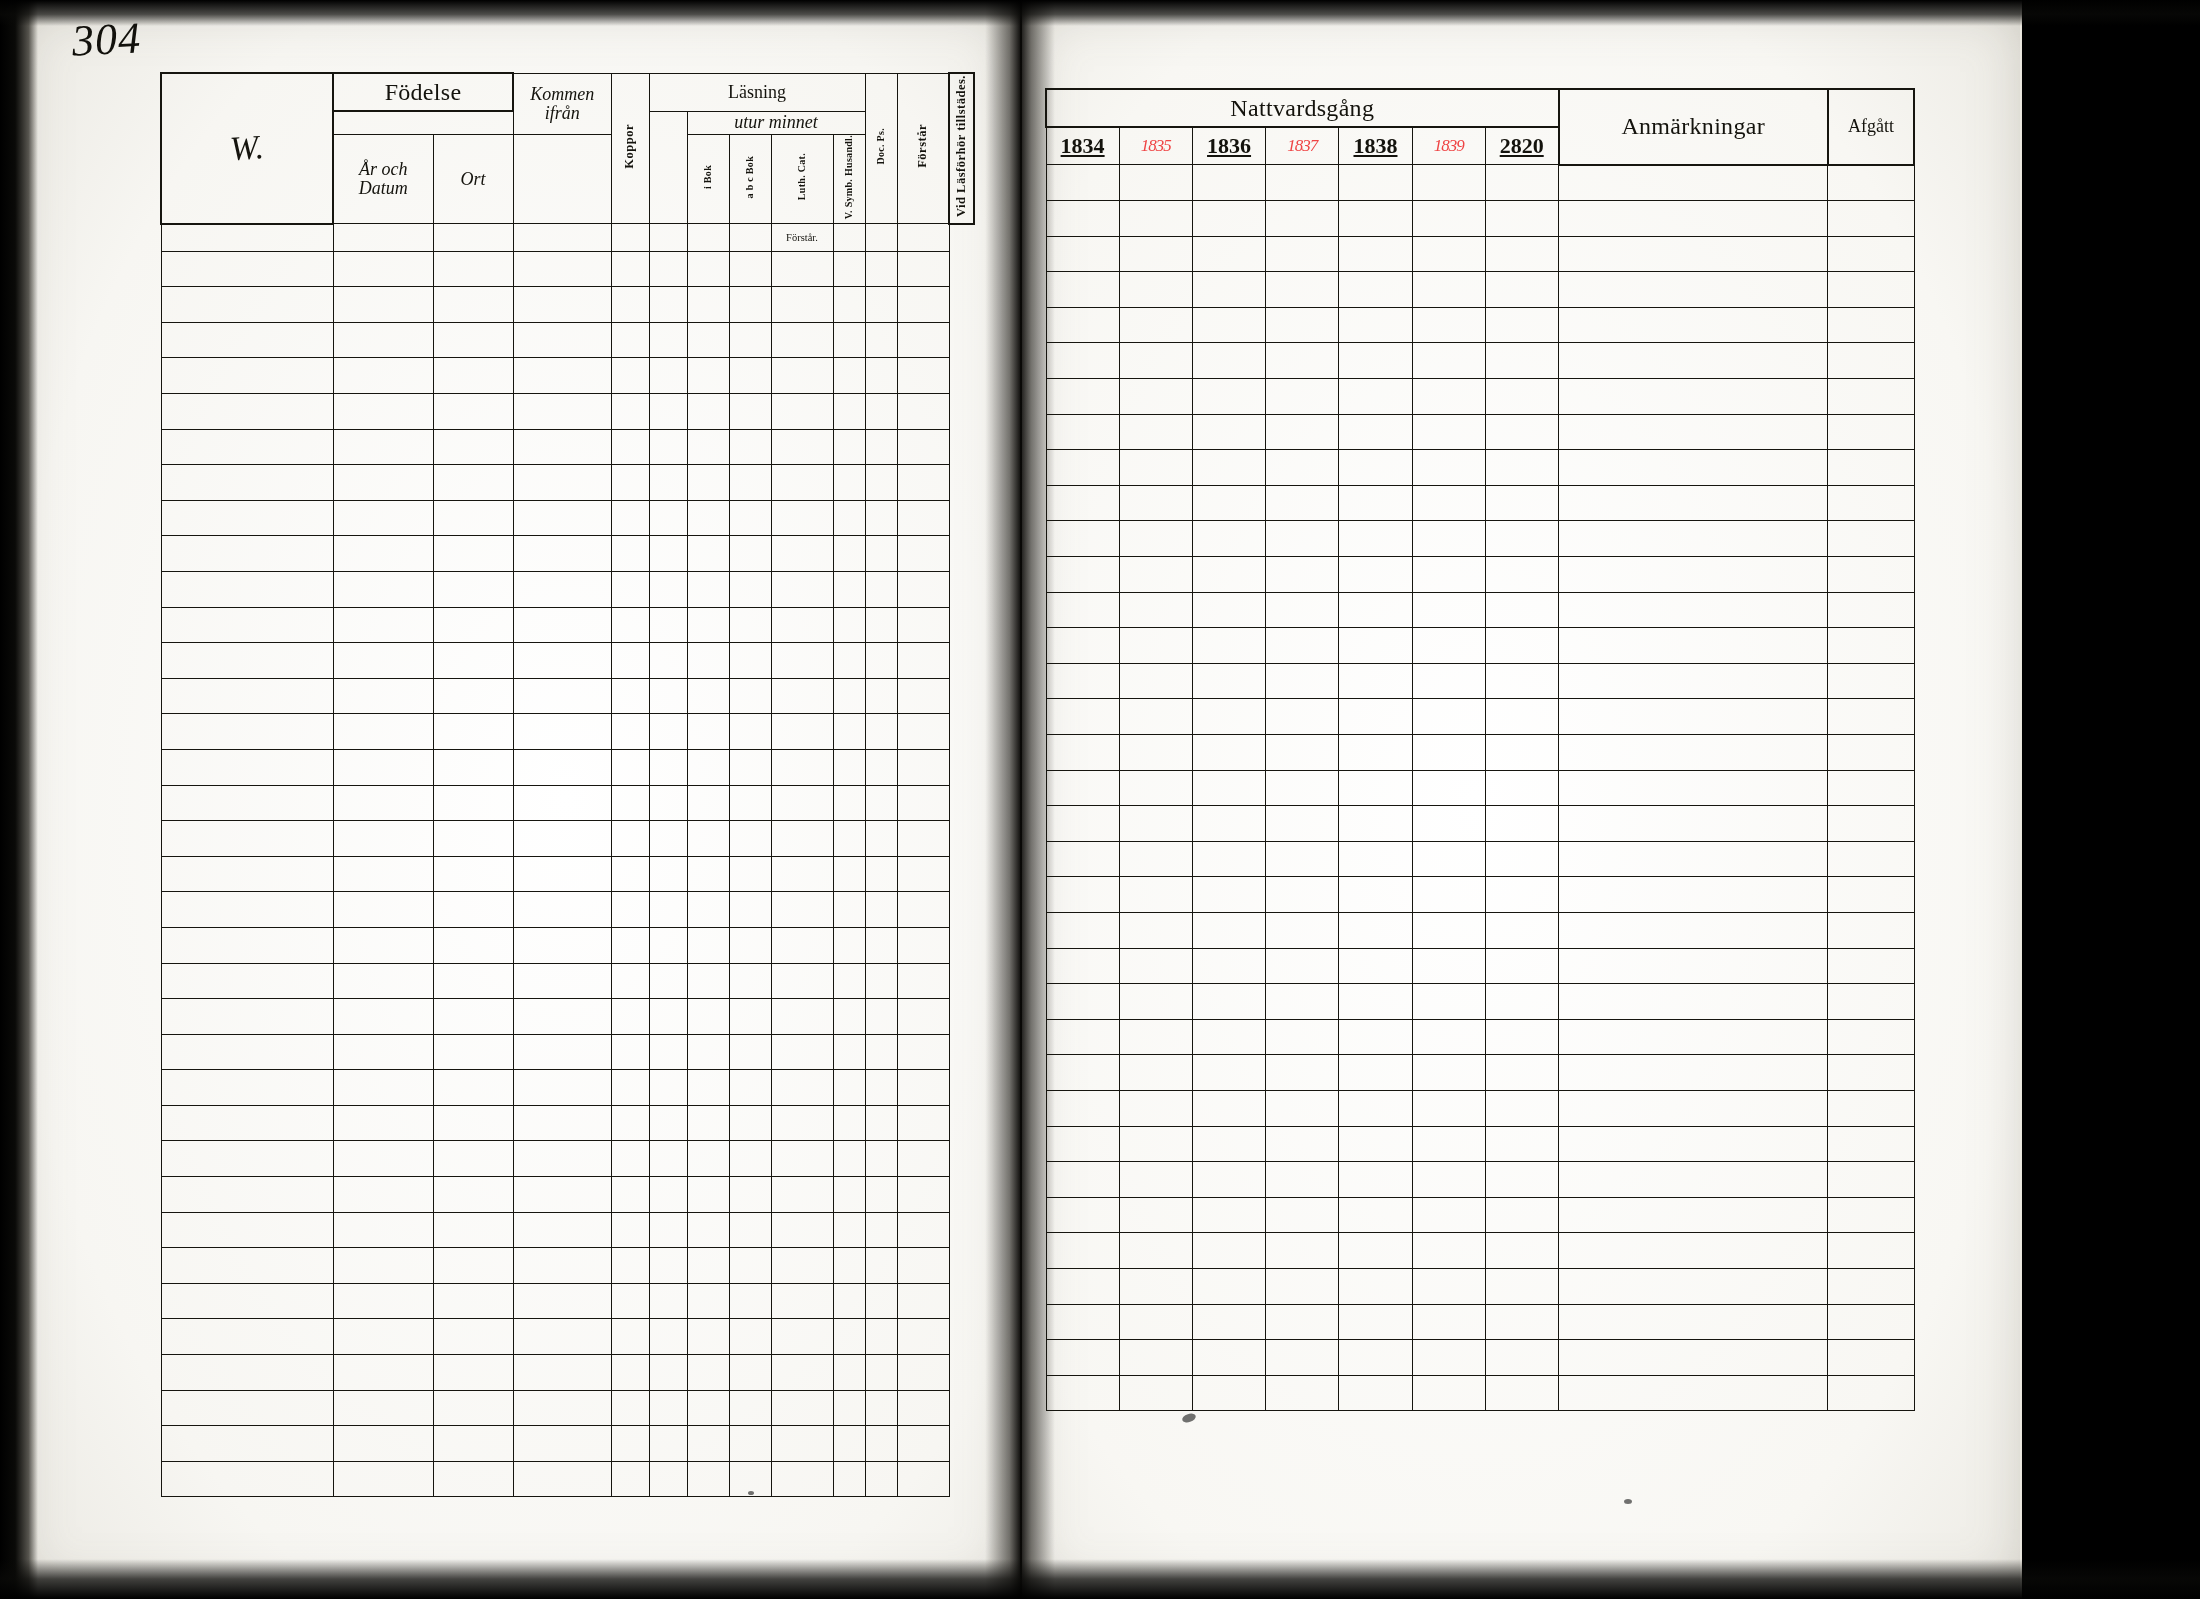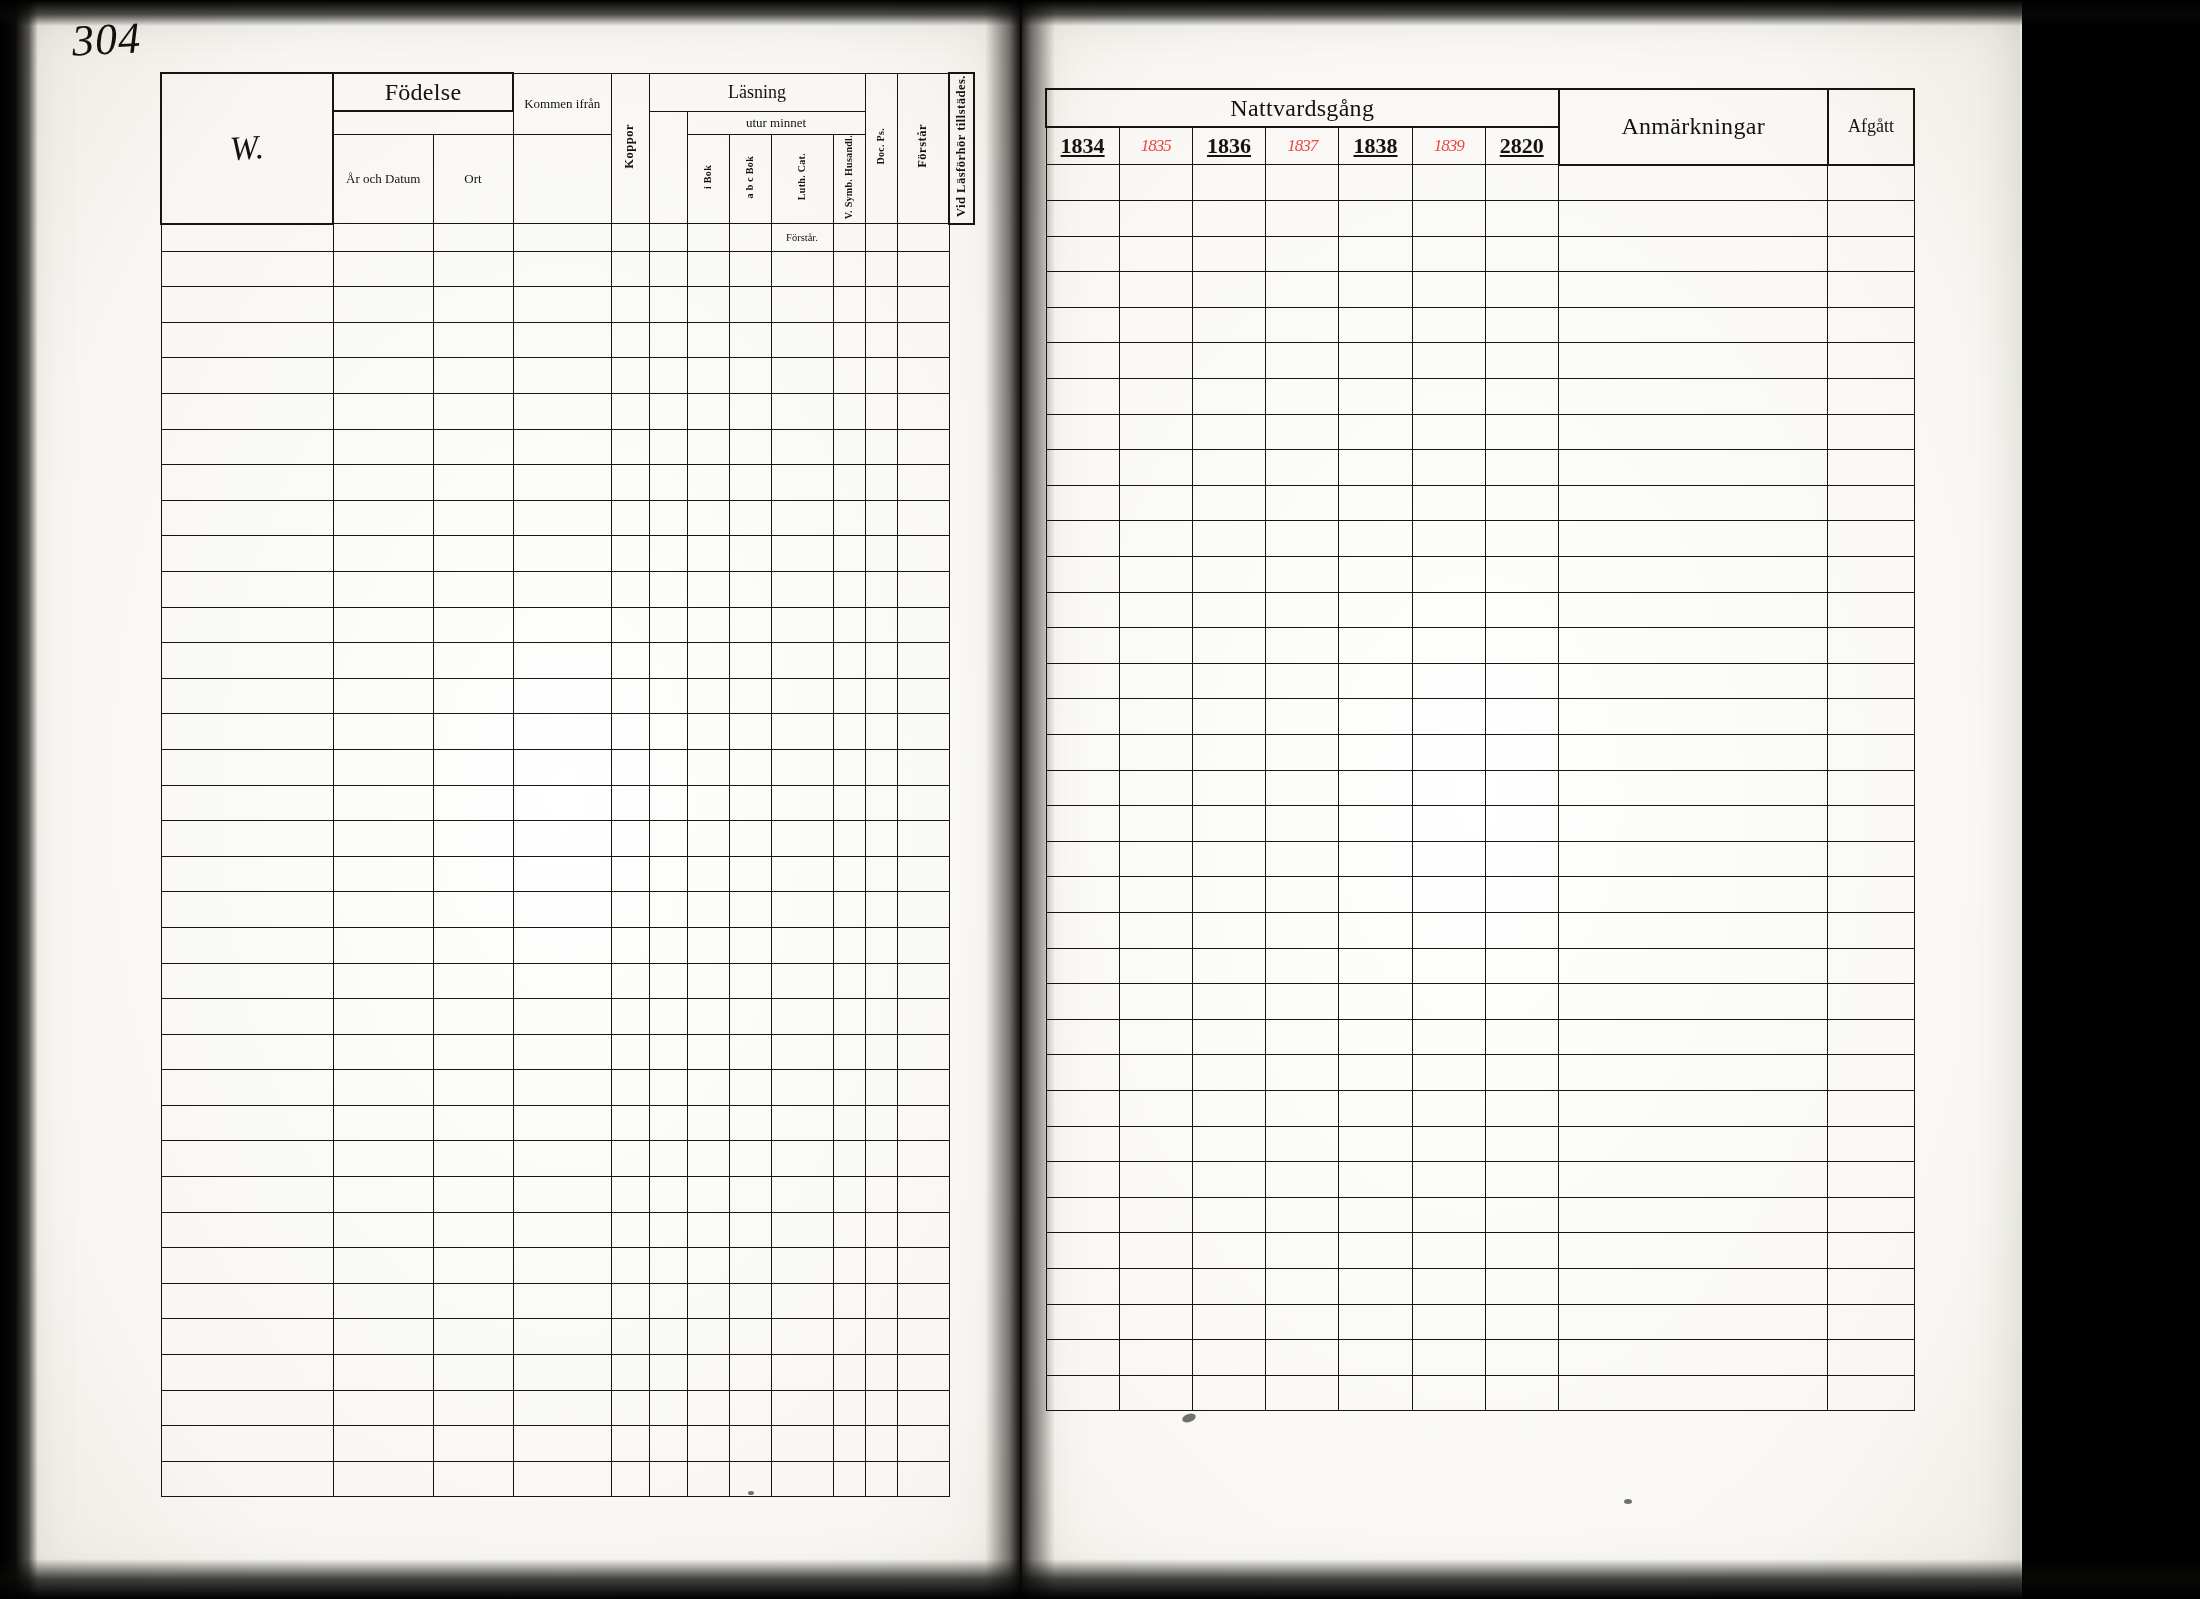--- a/index.html
+++ b/index.html
@@ -57,21 +57,21 @@
   .tbl td,.tbl th{
     border:1px solid #16150f;padding:0;margin:0;
     font-family:"Liberation Serif",serif;color:#14130d;text-align:center;vertical-align:middle;
     font-weight:normal;background:transparent;
   }
   .tbl .thick{border-width:2px;}
   .row-cell{height:34.6px;}
 
   .hdr-big{font-size:24px;font-weight:bold;letter-spacing:.3px;}
   .hdr-med{font-size:18px;font-weight:bold;line-height:1.05;}
-  .hdr-sm{font-size:13px;font-weight:bold;line-height:1.05;}
+  .hdr-sm{font-size:18px;font-weight:bold;line-height:1.05;font-style:italic;}
   .hdr-xs{font-size:10.5px;font-weight:bold;line-height:1.05;}
   .vert{
     writing-mode:vertical-rl;transform:rotate(180deg);
     font-size:12.5px;font-weight:bold;letter-spacing:.5px;line-height:1.1;white-space:nowrap;
   }
   .vert-sm{
     writing-mode:vertical-rl;transform:rotate(180deg);
     font-size:10px;font-weight:bold;letter-spacing:.3px;line-height:1.05;white-space:nowrap;
   }
 

